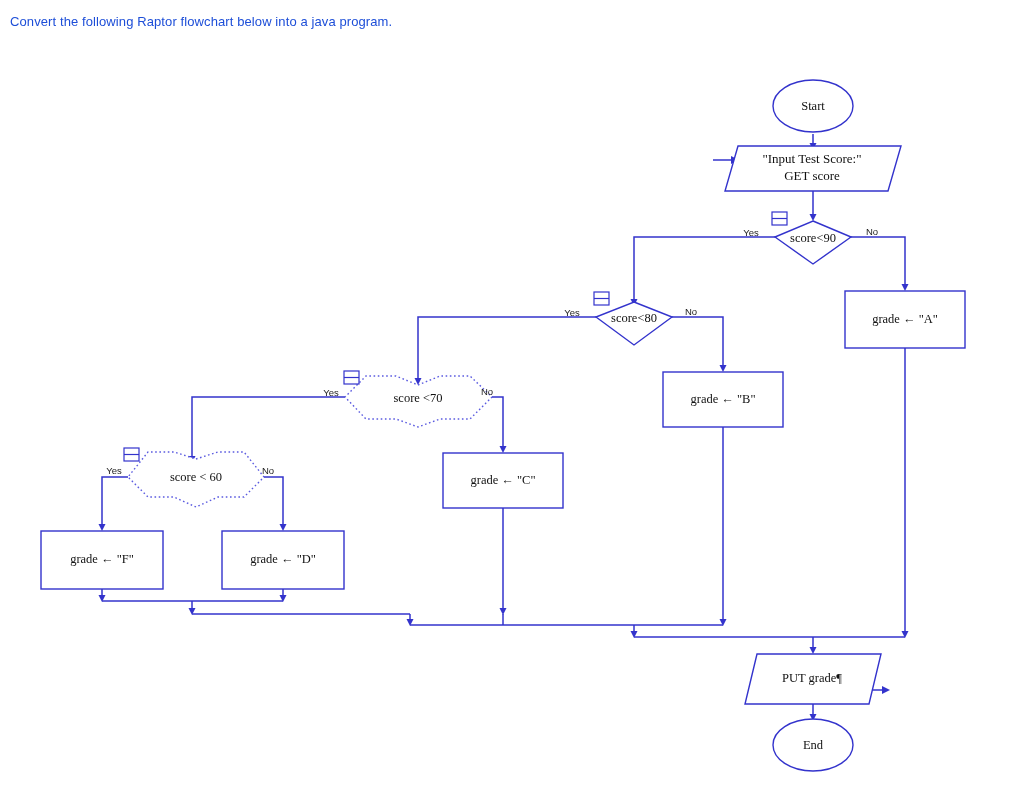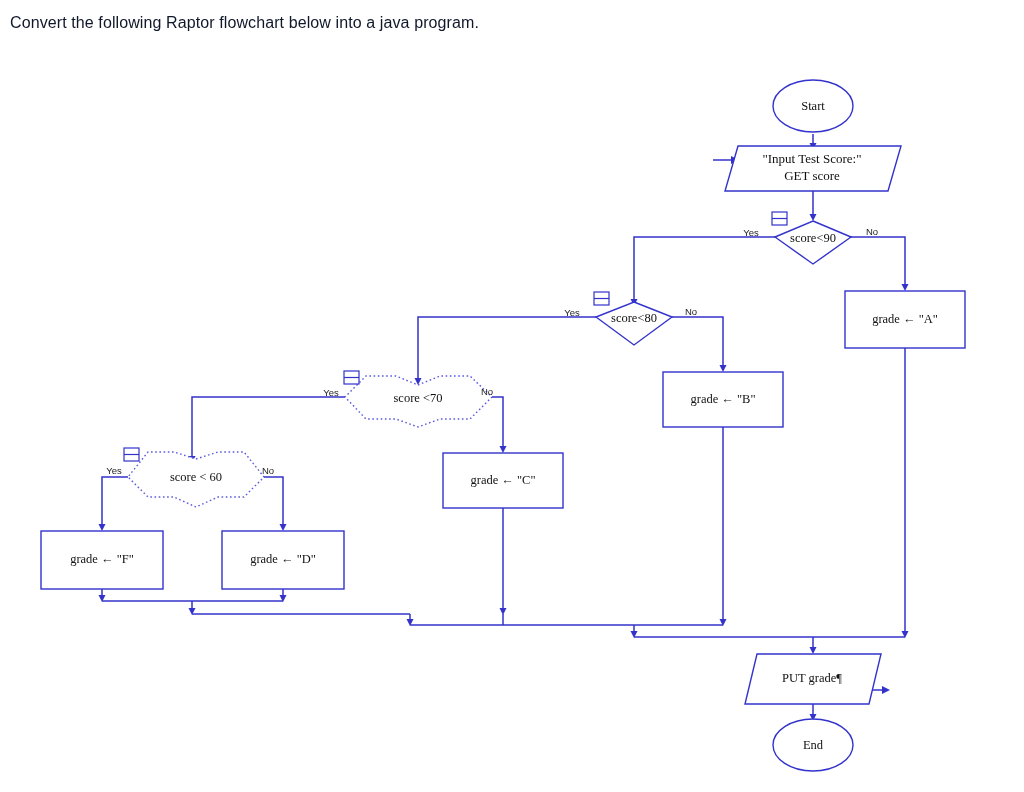--- a/index.html
+++ b/index.html
@@ -12,22 +12,22 @@
     height: 792px;
     font-family: "Liberation Sans", sans-serif;
     position: relative;
     overflow: hidden;
   }
   #prompt-text {
     position: absolute;
     left: 10px;
     top: 14px;
     font-family: "Liberation Sans", sans-serif;
-    font-size: 16px;
-    color: #0f172a;
+    font-size: 13px;
+    color: #1d4ed8;
     letter-spacing: 0.1px;
     white-space: nowrap;
   }
   #flowchart-svg {
     position: absolute;
     left: 0;
     top: 0;
     width: 1024px;
     height: 792px;
   }

